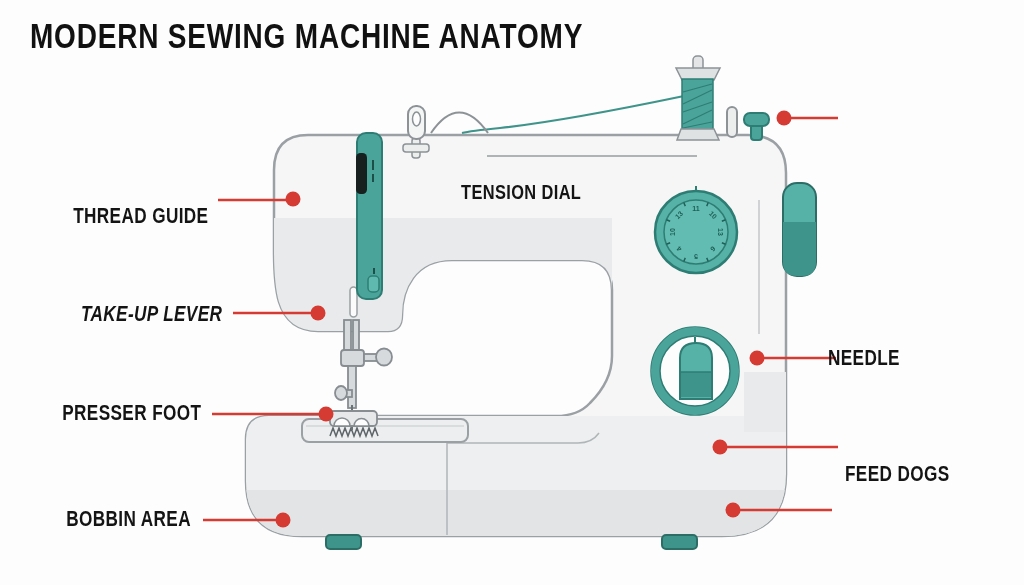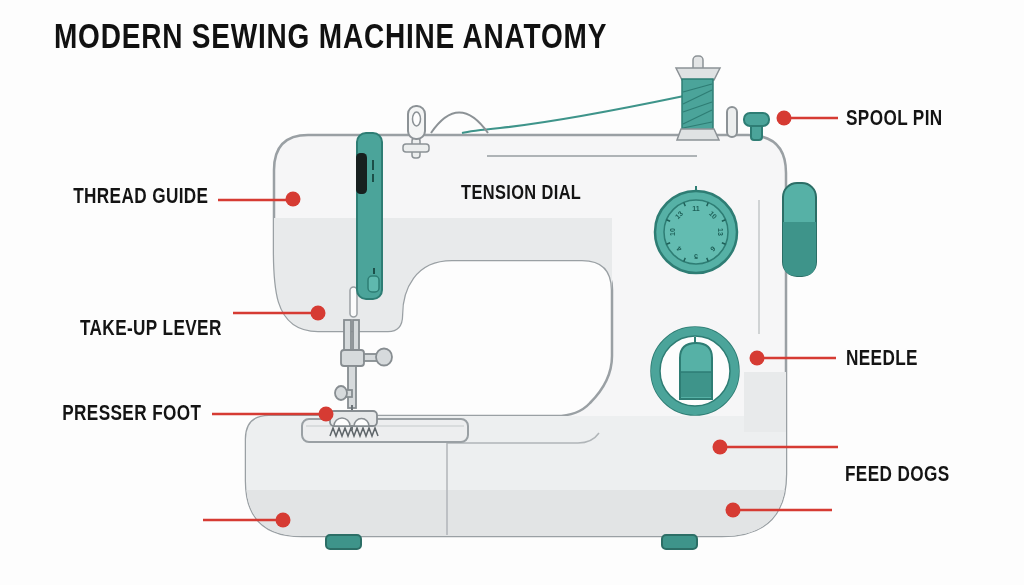--- a/index.html
+++ b/index.html
@@ -11,21 +11,21 @@
   .label{
     position:absolute;font-weight:bold;color:var(--ink,#141414);
     font-size:22px;line-height:24px;white-space:nowrap;letter-spacing:.5px;
   }
   .label .cond{display:inline-block;transform:scaleX(.78);}
   .from-left{text-align:right;}
   .from-left .cond{transform-origin:right center;}
   .from-right .cond{transform-origin:left center;}
   #page-title{
     position:absolute;left:30px;top:16px;font-weight:bold;color:#111;
-    font-size:35px;letter-spacing:1px;white-space:nowrap;margin-left:24px;
+    font-size:35px;letter-spacing:1px;white-space:nowrap;
   }
   #page-title .cond{display:inline-block;transform:scaleX(.8);transform-origin:left center;}
   .dial-num{font:bold 7px "Liberation Sans",sans-serif;fill:#1e6058;text-anchor:middle;}
 </style>
 </head>
 <body>
 
 <div id="stage">
 
   <svg id="machine-svg" width="1024" height="585" viewBox="0 0 1024 585">
@@ -192,22 +192,22 @@
       <circle cx="283" cy="520" r="7.5"></circle>
       <circle cx="784" cy="118" r="7.5"></circle>
       <circle cx="757" cy="358" r="7.5"></circle>
       <circle cx="720" cy="447" r="7.5"></circle>
       <circle cx="733" cy="510" r="7.5"></circle>
     </g>
   </svg>
 
   <div id="page-title"><span class="cond">MODERN SEWING MACHINE ANATOMY</span></div>
 
-  <div class="label from-left" style="right:816px;top:184px;"><span class="cond">THREAD GUIDE</span></div>
-  <div class="label from-left" style="right:802px;top:316px;"><span class="cond">TAKE-UP LEVER</span></div>
+  <div class="label from-left" style="right:816px;top:204px;"><span class="cond">THREAD GUIDE</span></div>
+  <div class="label from-left" style="right:802px;top:302px;font-style:italic;"><span class="cond">TAKE-UP LEVER</span></div>
   <div class="label from-left" style="right:823px;top:401px;"><span class="cond">PRESSER FOOT</span></div>
-
-  <div class="label from-right" style="left:846px;top:106px;"><span class="cond">SPOOL PIN</span></div>
-  <div class="label from-right" style="left:846px;top:346px;"><span class="cond">NEEDLE</span></div>
+  <div class="label from-left" style="right:833px;top:507px;"><span class="cond">BOBBIN AREA</span></div>
+
+  <div class="label from-right" style="left:828px;top:346px;"><span class="cond">NEEDLE</span></div>
   <div class="label from-right" style="left:845px;top:434px;margin-top:28px;"><span class="cond">FEED DOGS</span></div>
 
   <div class="label from-right" style="left:461px;top:180px;font-size:21px;text-align:center;"><span class="cond">TENSION DIAL</span></div>
 </div>
 
 </body></html>

